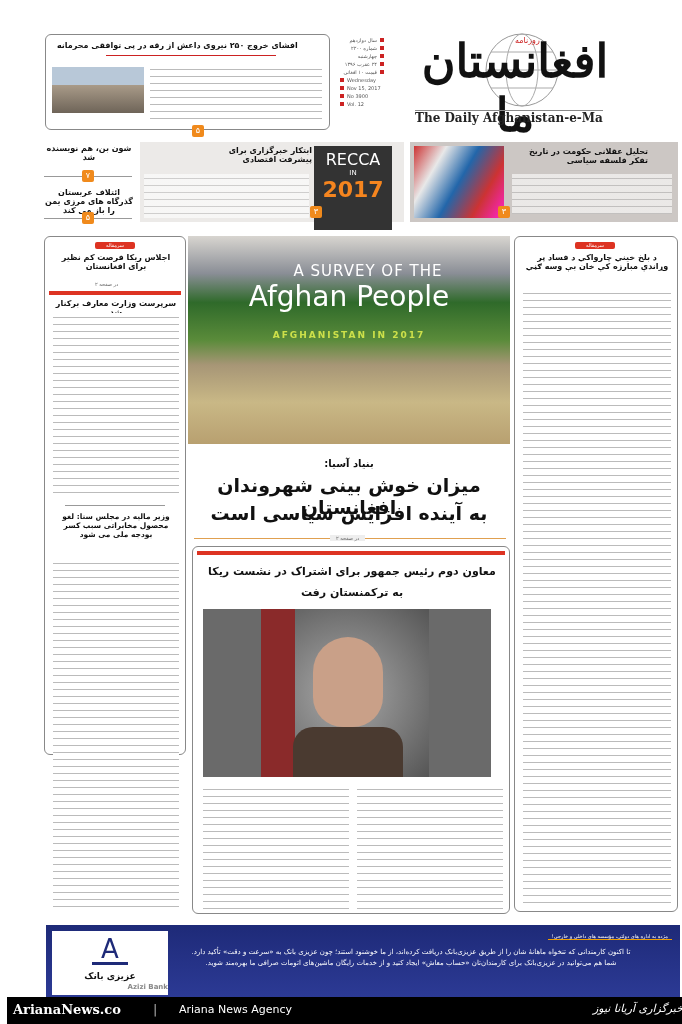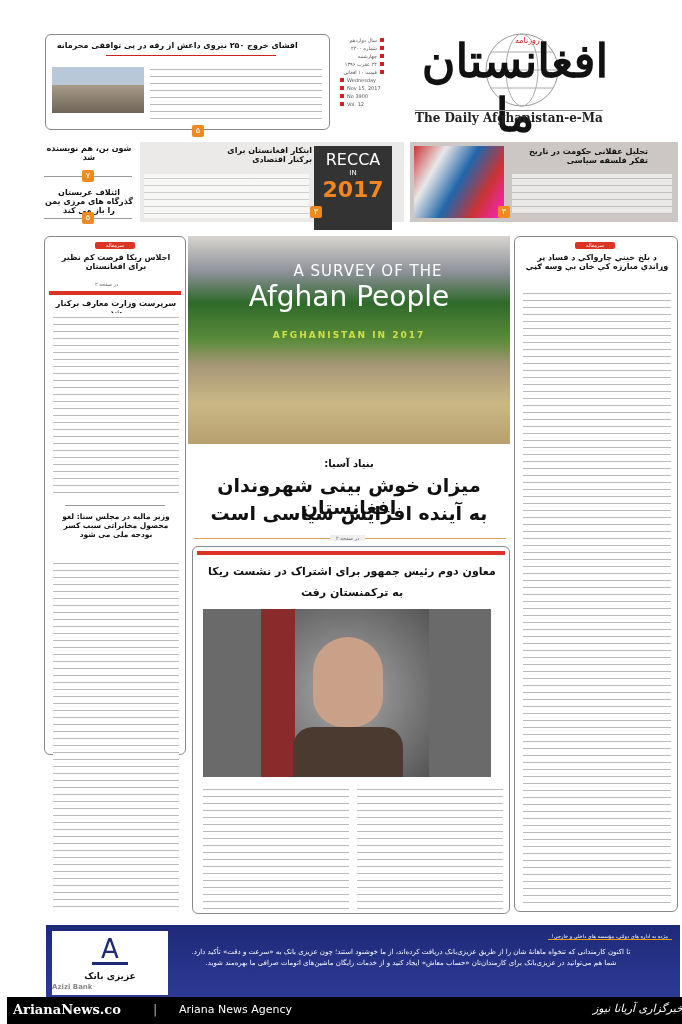--- a/index.html
+++ b/index.html
@@ -54,21 +54,21 @@
   <div class="abs rtl bold" style="right:30px;top:5px;width:120px;font-size:8px">تحلیل عقلانی حکومت در تاریخ تفکر فلسفه سیاسی</div>
   <div class="abs lines" style="right:6px;top:32px;width:160px;height:40px;opacity:.6"></div>
   <div class="num" style="left:88px;top:64px">۳</div>
  </div>
  <div class="abs" style="left:100px;top:2px;width:264px;height:80px;background:#eceae8">
   <div class="abs" style="left:174px;top:4px;width:78px;height:84px;background:#333;text-align:center;color:#fff">
    <div style="font-size:16px;margin-top:4px">RECCA</div>
    <div style="font-size:7px">IN</div>
    <div style="font-size:22px;font-weight:bold;color:#f5851f">2017</div>
   </div>
-  <div class="abs rtl bold" style="right:92px;top:4px;width:90px;font-size:8px">ابتکار افغانستان برای برکنار اقتصادی</div>
+  <div class="abs rtl bold" style="right:92px;top:4px;width:90px;font-size:8px">ابتکار خبرگزاری برای پیشرفت اقتصادی</div>
   <div class="abs lines" style="left:4px;top:32px;width:165px;height:44px;opacity:.6"></div>
   <div class="num" style="left:170px;top:64px">۳</div>
  </div>
  <div class="abs rtl bold" style="left:4px;top:4px;width:90px;font-size:8px;text-align:center">شون بن، هم نویسنده شد</div>
  <div class="abs" style="left:4px;top:36px;width:88px;height:1px;background:#999"></div>
  <div class="num" style="left:42px;top:30px">۷</div>
  <div class="abs rtl bold" style="left:4px;top:48px;width:90px;font-size:8px;text-align:center">ائتلاف عربستان گذرگاه های مرزی یمن را باز می کند</div>
  <div class="abs" style="left:4px;top:78px;width:88px;height:1px;background:#999"></div>
  <div class="num" style="left:42px;top:72px">۵</div>
 </div>
@@ -112,21 +112,21 @@
 <div class="abs box" style="left:514px;top:236px;width:164px;height:676px">
  <div class="abs pill" style="left:60px;top:5px;width:40px;height:7px">سرمقاله</div>
  <div class="abs rtl bold" style="left:10px;top:16px;width:144px;text-align:center;font-size:8px">د بلخ خيني چارواکي د فساد پر وړاندې مبارزه کې خان بې وسه ګڼي</div>
  <div class="abs lines" style="left:8px;top:52px;width:148px;height:618px"></div>
 </div>
 
 <div class="abs" style="left:46px;top:925px;width:634px;height:72px;background:linear-gradient(#1e2a78,#2c3a95)">
  <div class="abs" style="left:6px;top:6px;width:116px;height:64px;background:#fff">
   <div class="abs" style="left:40px;top:4px;width:36px;height:30px;border-bottom:3px solid #1e2a78;font-size:26px;text-align:center;line-height:28px;color:#1e2a78">A</div>
   <div class="abs bold" style="left:0;width:116px;top:40px;text-align:center;font-size:9px">عزیزی بانک</div>
-  <div class="abs bold" style="left:0;width:116px;top:52px;text-align:left;font-size:7px;color:#888">Azizi Bank</div>
+  <div class="abs bold" style="left:0;width:116px;top:52px;text-align:right;font-size:7px;color:#888">Azizi Bank</div>
  </div>
  <div class="abs rtl" style="right:8px;top:8px;font-size:5px;color:#fff;border-bottom:1px solid #f0a000;padding:0 4px">مژده به اداره های دولتی، مؤسسه های داخلی و خارجی!</div>
  <div class="abs rtl" style="left:140px;width:450px;top:22px;font-size:7px;line-height:11px;color:#fff;text-align:center">تا اکنون کارمندانی که تنخواه ماهانهٔ شان را از طریق عزیزی‌بانک دریافت کرده‌اند، از ما خوشنود استند؛ چون عزیزی بانک به «سرعت و دقت» تأکید دارد. شما هم می‌توانید در عزیزی‌بانک برای کارمندان‌تان «حساب معاش» ایجاد کنید و از خدمات رایگان ماشین‌های اتومات صرافی ما بهره‌مند شوید.</div>
 </div>
 
 <div class="abs" style="left:7px;top:997px;width:682px;height:27px;background:#000;color:#fff">
  <div class="abs" style="left:6px;top:5px;font-family:'DejaVu Serif',serif;font-weight:bold;font-size:13px">ArianaNews.co</div>
  <div class="abs" style="left:146px;top:5px;font-size:13px;color:#aaa">|</div>
  <div class="abs" style="left:172px;top:6px;font-size:11px">Ariana News Agency</div>
  <div class="abs" style="right:6px;top:5px;font-size:11px;font-style:italic">خبرگزاری آریانا نیوز</div>

